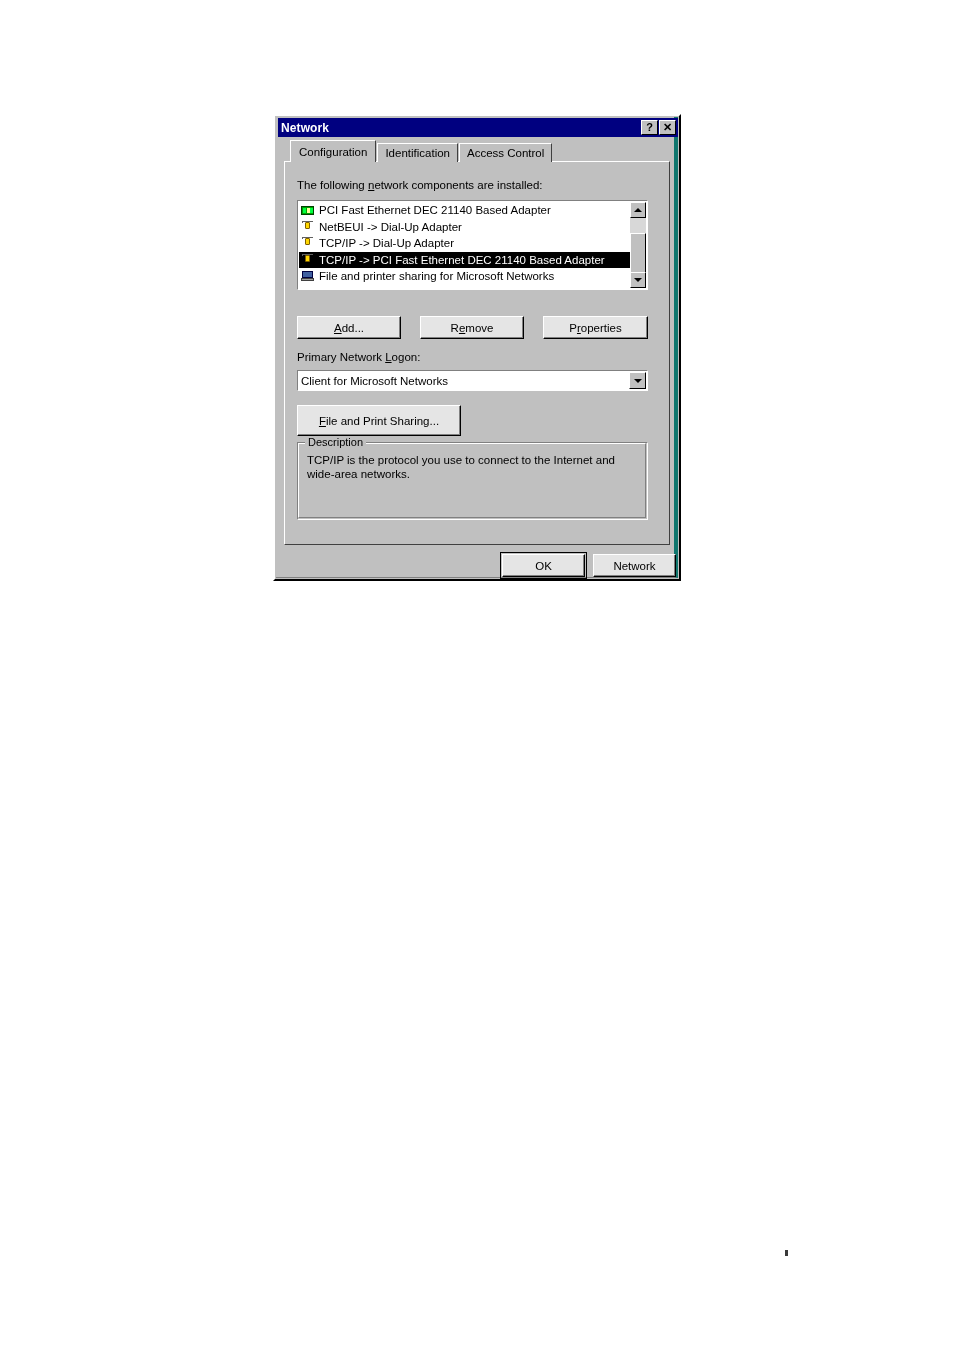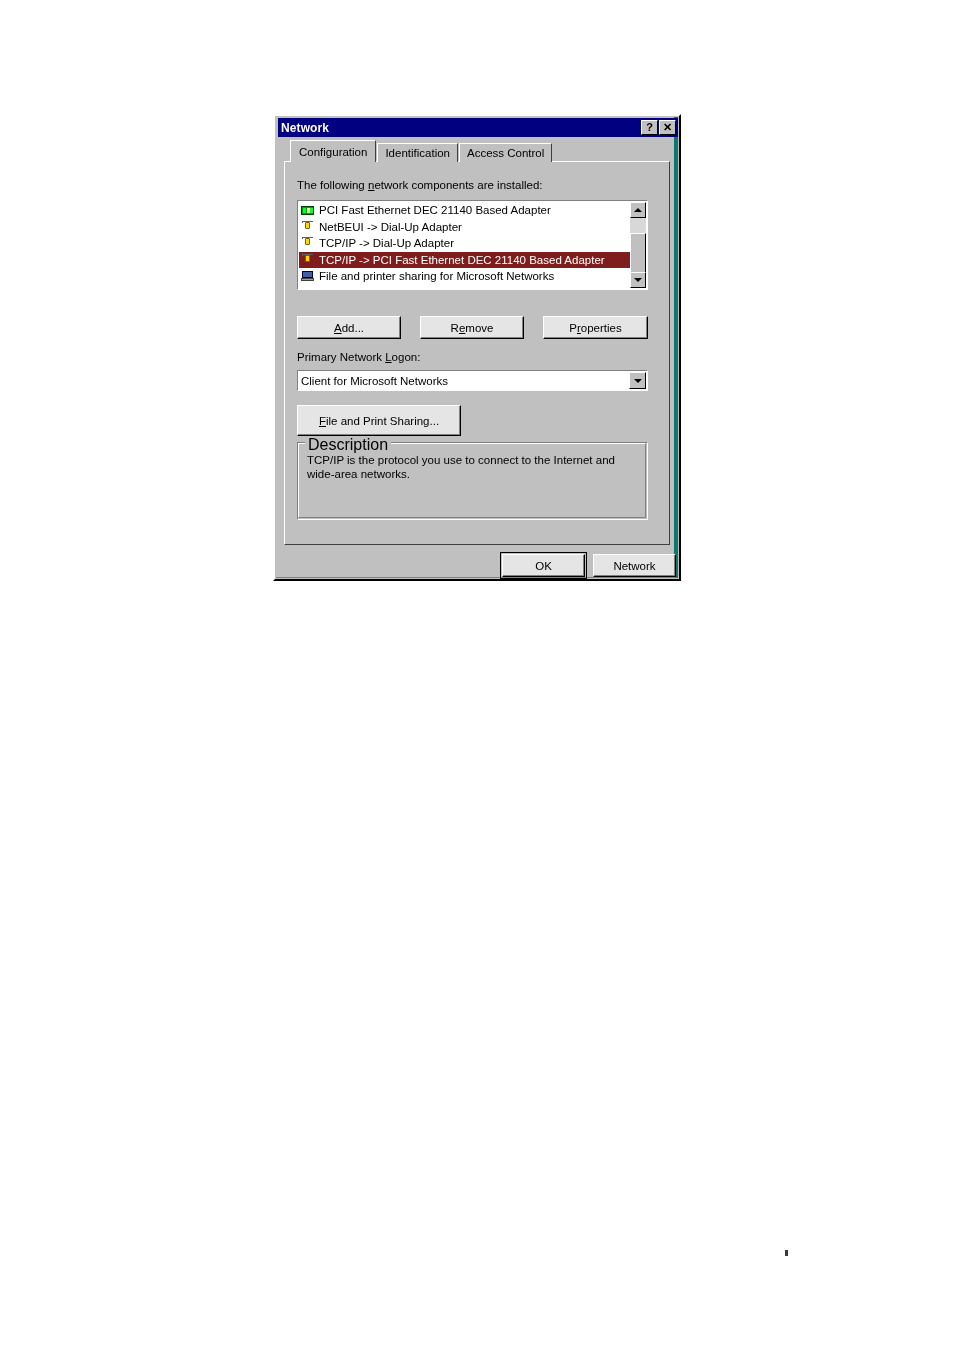--- a/index.html
+++ b/index.html
@@ -166,21 +166,21 @@
     height: 16.5px;
     display: flex;
     align-items: center;
     padding-left: 1px;
     white-space: nowrap;
     font-size: 11.5px;
     color: #000000;
     overflow: hidden;
   }
   .list-row.selected {
-    background: #7f1d1d;
+    background: #000000;
     color: #ffffff;
     text-align: right;
   }
   .list-row .row-label { padding-left: 3px; }
   .ico {
     width: 16px;
     height: 14px;
     flex: 0 0 16px;
     position: relative;
   }
@@ -392,21 +392,21 @@
     border-right: 1.5px solid #808080;
     border-bottom: 1.5px solid #808080;
     box-sizing: border-box;
   }
   .groupbox-title {
     position: absolute;
     left: 7px;
     top: -7px;
     background: #c0c0c0;
     padding: 0 3px;
-    font-size: 16px;
+    font-size: 11px;
     white-space: nowrap;
   }
   .groupbox-text {
     position: absolute;
     left: 9px;
     top: 10px;
     right: 10px;
     font-size: 11.5px;
     line-height: 14px;
   }

